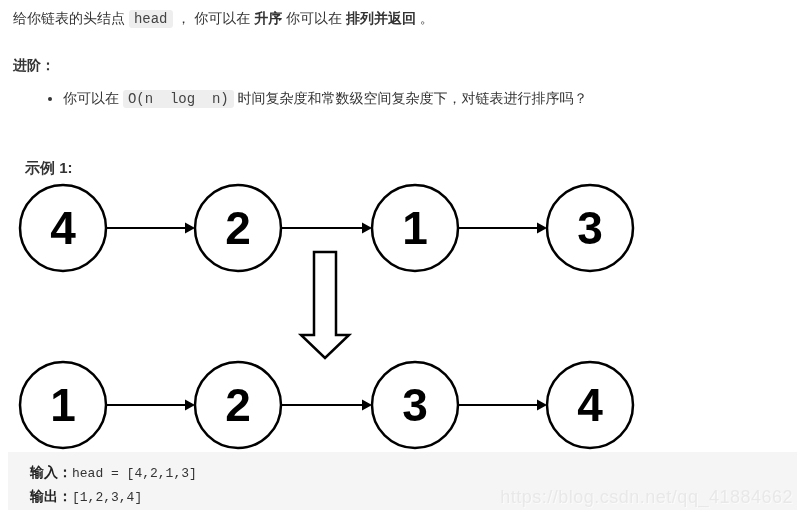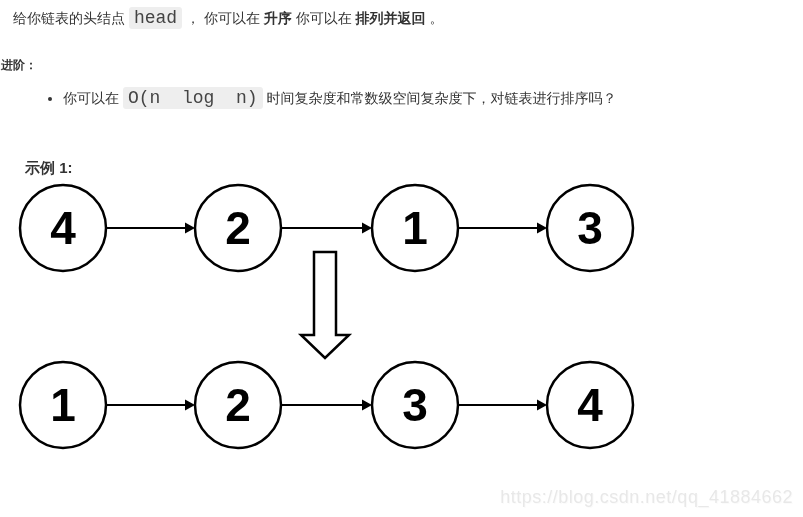--- a/index.html
+++ b/index.html
@@ -16,34 +16,34 @@
     position: absolute;
     left: 13px;
     top: 8px;
     margin: 0;
     font-size: 14px;
     line-height: 20px;
     white-space: nowrap;
   }
   .chip {
     font-family: "Liberation Mono", "DejaVu Sans Mono", monospace;
-    font-size: 18px;
+    font-size: 14px;
     background: #eeeeee;
     color: #444444;
     padding: 1px 5px;
     border-radius: 3px;
     white-space: pre;
   }
   .bold { font-weight: bold; }
   .adv-heading {
     position: absolute;
-    left: 1px;
+    left: 13px;
     top: 57px;
     margin: 0;
-    font-size: 12px;
+    font-size: 14px;
     font-weight: bold;
   }
   .adv-list {
     position: absolute;
     left: 13px;
     top: 76px;
     margin: 12px;
     padding-left: 38px;
     font-size: 14px;
     line-height: 20px;
@@ -157,16 +157,24 @@
         <line x1="281" y1="223" x2="363" y2="223" stroke="#000000" stroke-width="2"></line>
         <polygon points="362,217.5 372,223 362,228.5" fill="#000000"></polygon>
       </g>
       <g>
         <line x1="458" y1="223" x2="538" y2="223" stroke="#000000" stroke-width="2"></line>
         <polygon points="537,217.5 547,223 537,228.5" fill="#000000"></polygon>
       </g>
     </g>
   </svg>
 
+  <div class="codeblock">
+    <div class="codeline">
+      <span class="label">输入：</span><span class="value">head = [4,2,1,3]</span>
+    </div>
+    <div class="codeline">
+      <span class="label">输出：</span><span class="value">[1,2,3,4]</span>
+    </div>
+  </div>
 
   <div class="watermark">https://blog.csdn.net/qq_41884662</div>
 
 </div>
 
 </body></html>

